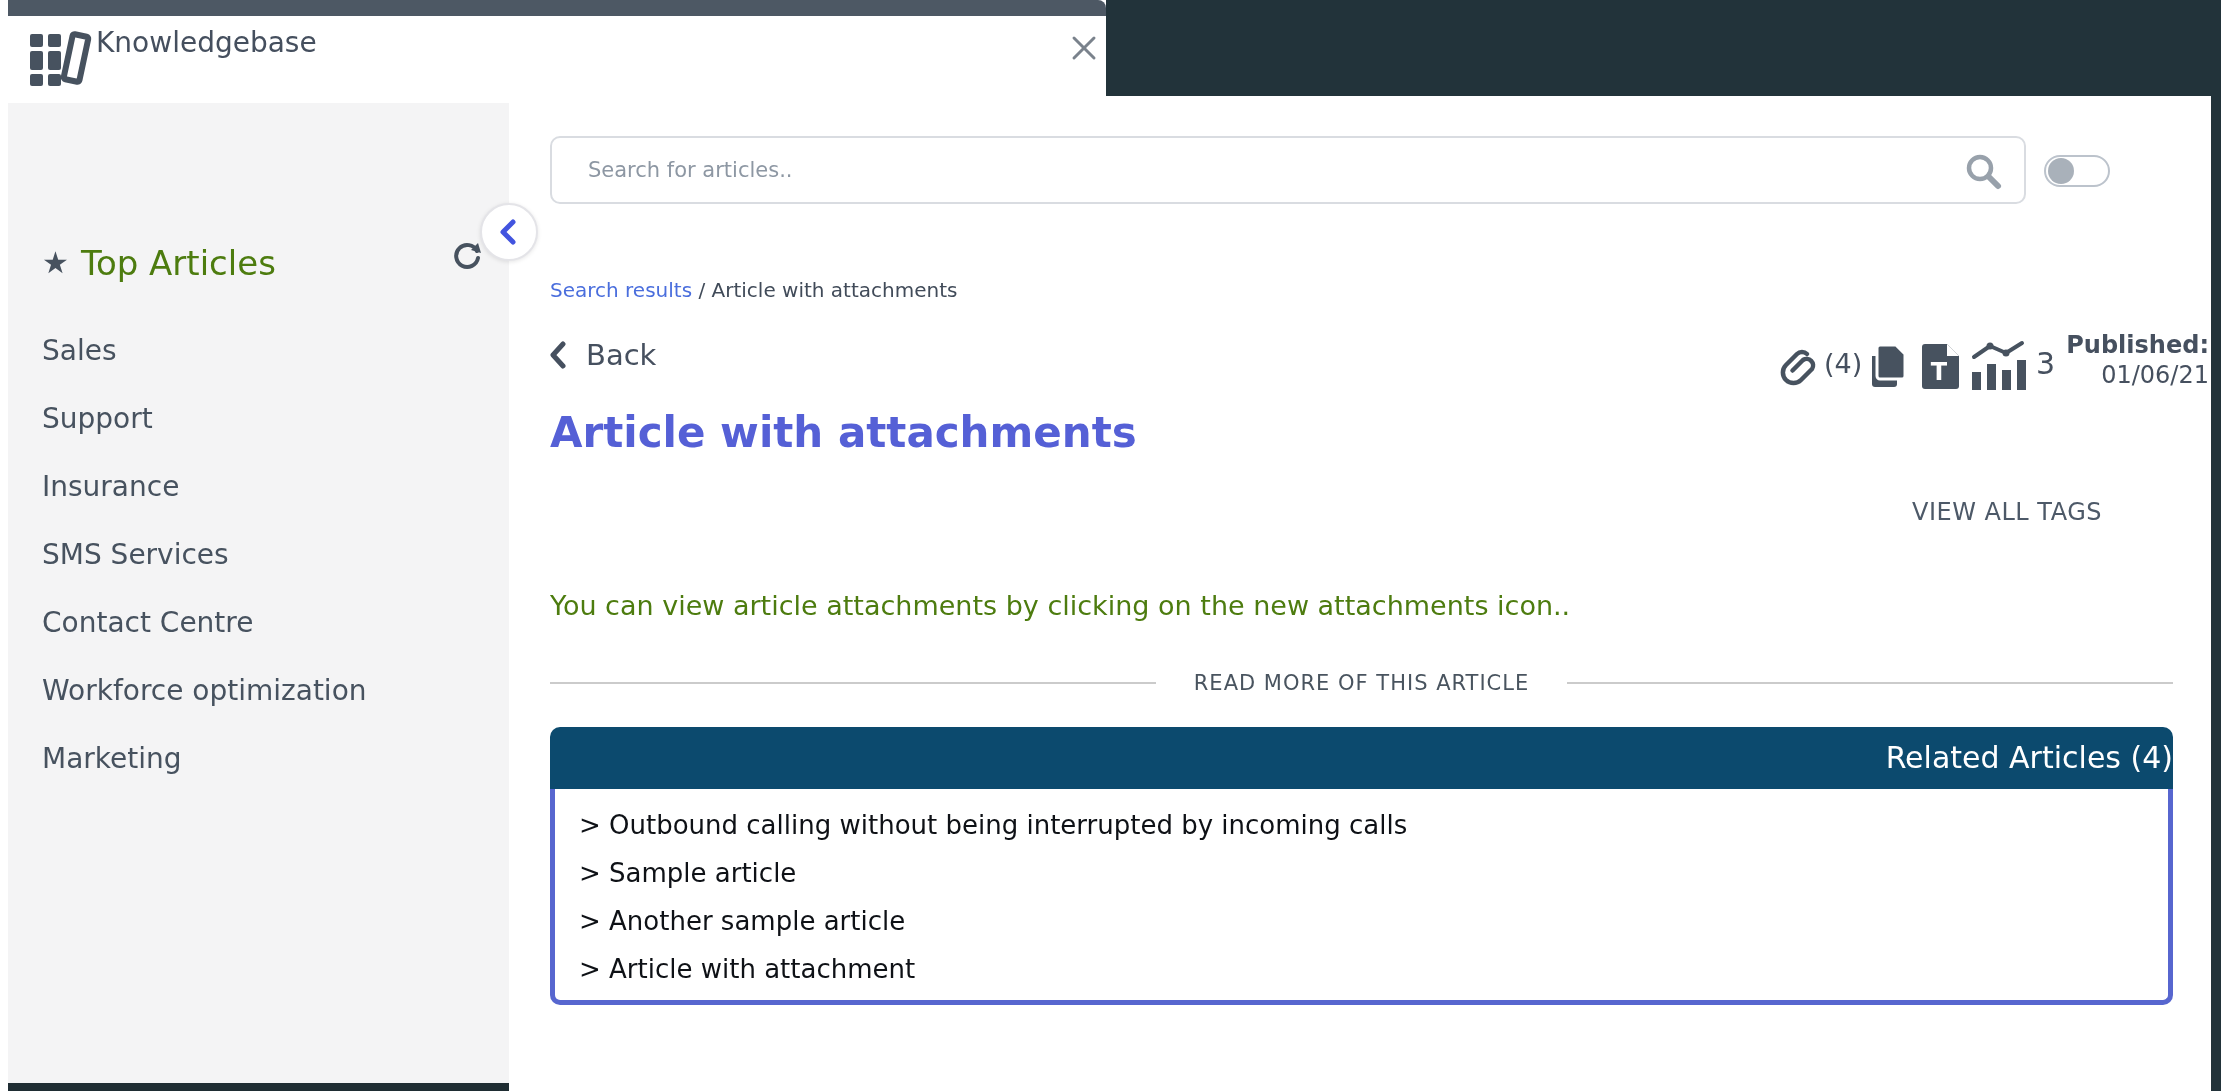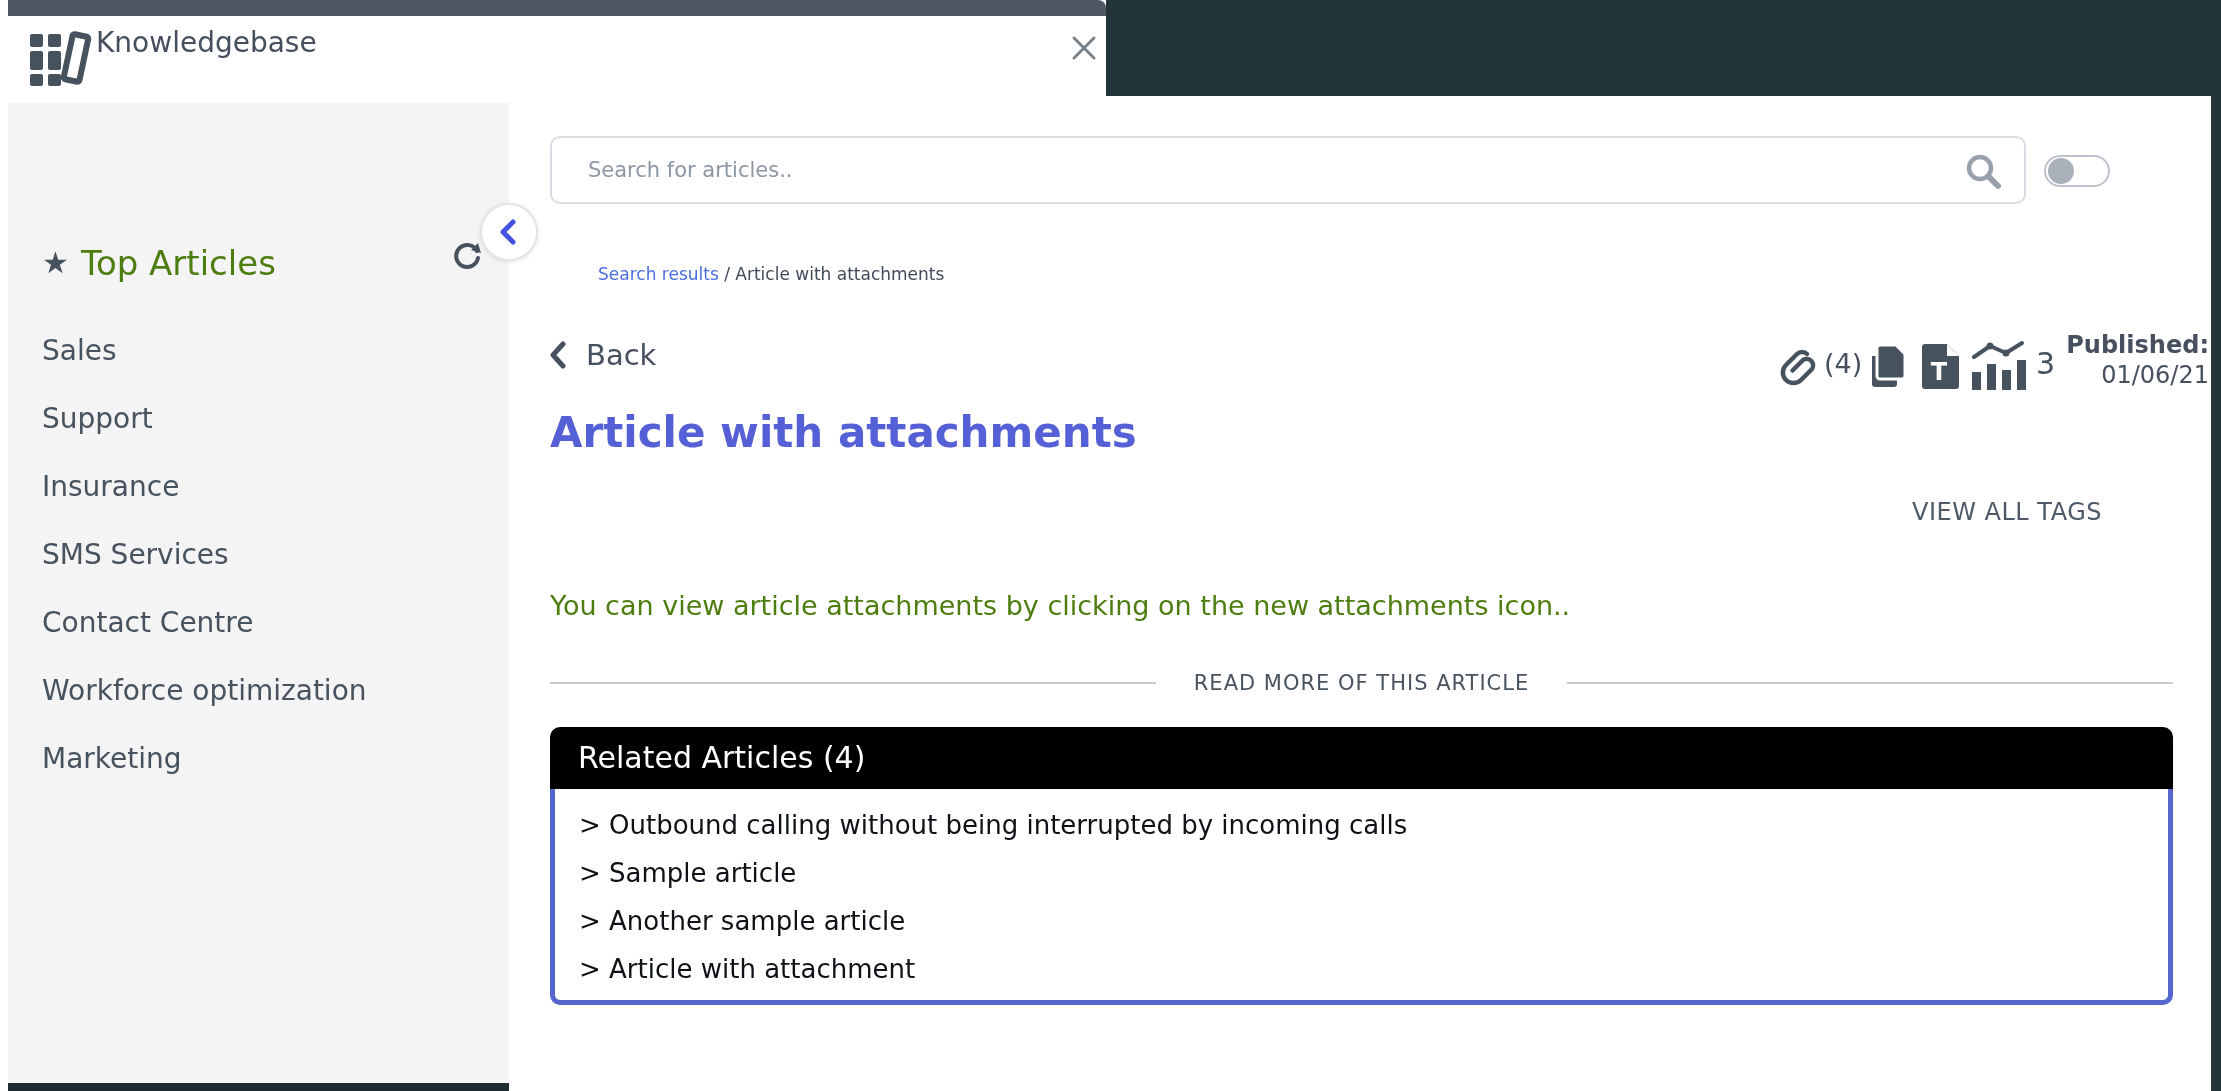--- a/index.html
+++ b/index.html
@@ -33,21 +33,21 @@
   .search-input { position:absolute; left:550px; top:136px; width:1476px; height:68px;
     border:2px solid #d9dce1; border-radius:10px; font-family:"DejaVu Sans",sans-serif;
     font-size:21px; color:#3f4956; padding:0 60px 0 36px; outline:none; background:#fff; }
   .search-input::placeholder { color:#8d97a3; opacity:1; }
   .search-icon { position:absolute; left:1962px; top:150px; cursor:pointer; }
   .toggle { position:absolute; left:2044px; top:155px; width:66px; height:32px; background:#fff;
     border:2px solid #bcc3cc; border-radius:17px; cursor:pointer; }
   .toggle .knob { position:absolute; left:2px; top:1px; width:26px; height:26px; border-radius:50%; background:#a9b1ba; }
 
   
-  .breadcrumb { position:absolute; left:550px; top:264px; font-size:17px; color:#414b59;margin-left:48px; }
+  .breadcrumb { position:absolute; left:550px; top:278px; font-size:20px; color:#414b59; }
   .crumb-link { color:#4a6edd; cursor:pointer; }
 
   
   .back-link { position:absolute; left:550px; top:338px; display:flex; align-items:center; gap:20px;
     font-size:29px; color:#46505f; cursor:pointer; }
   .icon-abs { position:absolute; }
   .meta-count { position:absolute; font-size:27px; color:#46505f; }
   .published { position:absolute; left:2040px; top:330px; width:150px; text-align:right; color:#46505f; line-height:1.25;margin-left:19px; }
   .published .p1 { font-size:24px; font-weight:bold; }
   .published .p2 { font-size:24px; }
@@ -57,22 +57,22 @@
     color:#4d5968; letter-spacing:0.5px; cursor:pointer; }
   .body-text { position:absolute; left:550px; top:590px; font-size:27px; color:#4d7c0f; }
 
   .read-more { position:absolute; left:550px; top:666px; width:1623px; height:34px;
     display:flex; align-items:center; gap:38px; }
   .read-more .line { flex:1; height:2px; background:#cbcbcb; }
   .read-more .label { font-size:21px; color:#49545f; letter-spacing:1px; white-space:nowrap; cursor:pointer; }
 
   
   .panel { position:absolute; left:550px; top:727px; width:1623px; height:278px; }
-  .panel-header { height:62px; background:#000000; border-radius:10px 10px 0 0; color:#fff;
-    font-size:30px; line-height:62px; padding-left:28px; }
+  .panel-header { height:62px; background:#0c4a6e; border-radius:10px 10px 0 0; color:#fff;
+    font-size:30px; line-height:62px; padding-left:44px;text-align:right; }
   .panel-body { height:216px; background:#fff; border:5px solid #5766cf; border-top:none;
     border-radius:0 0 10px 10px; padding:12px 0 0 24px; }
   .related-item { font-size:26px; line-height:48px; color:#0e1116; font-weight:500; cursor:pointer; }
 </style>
 </head>
 <body>
 
 <div class="stage">
 
   <div class="top-strip"></div>

